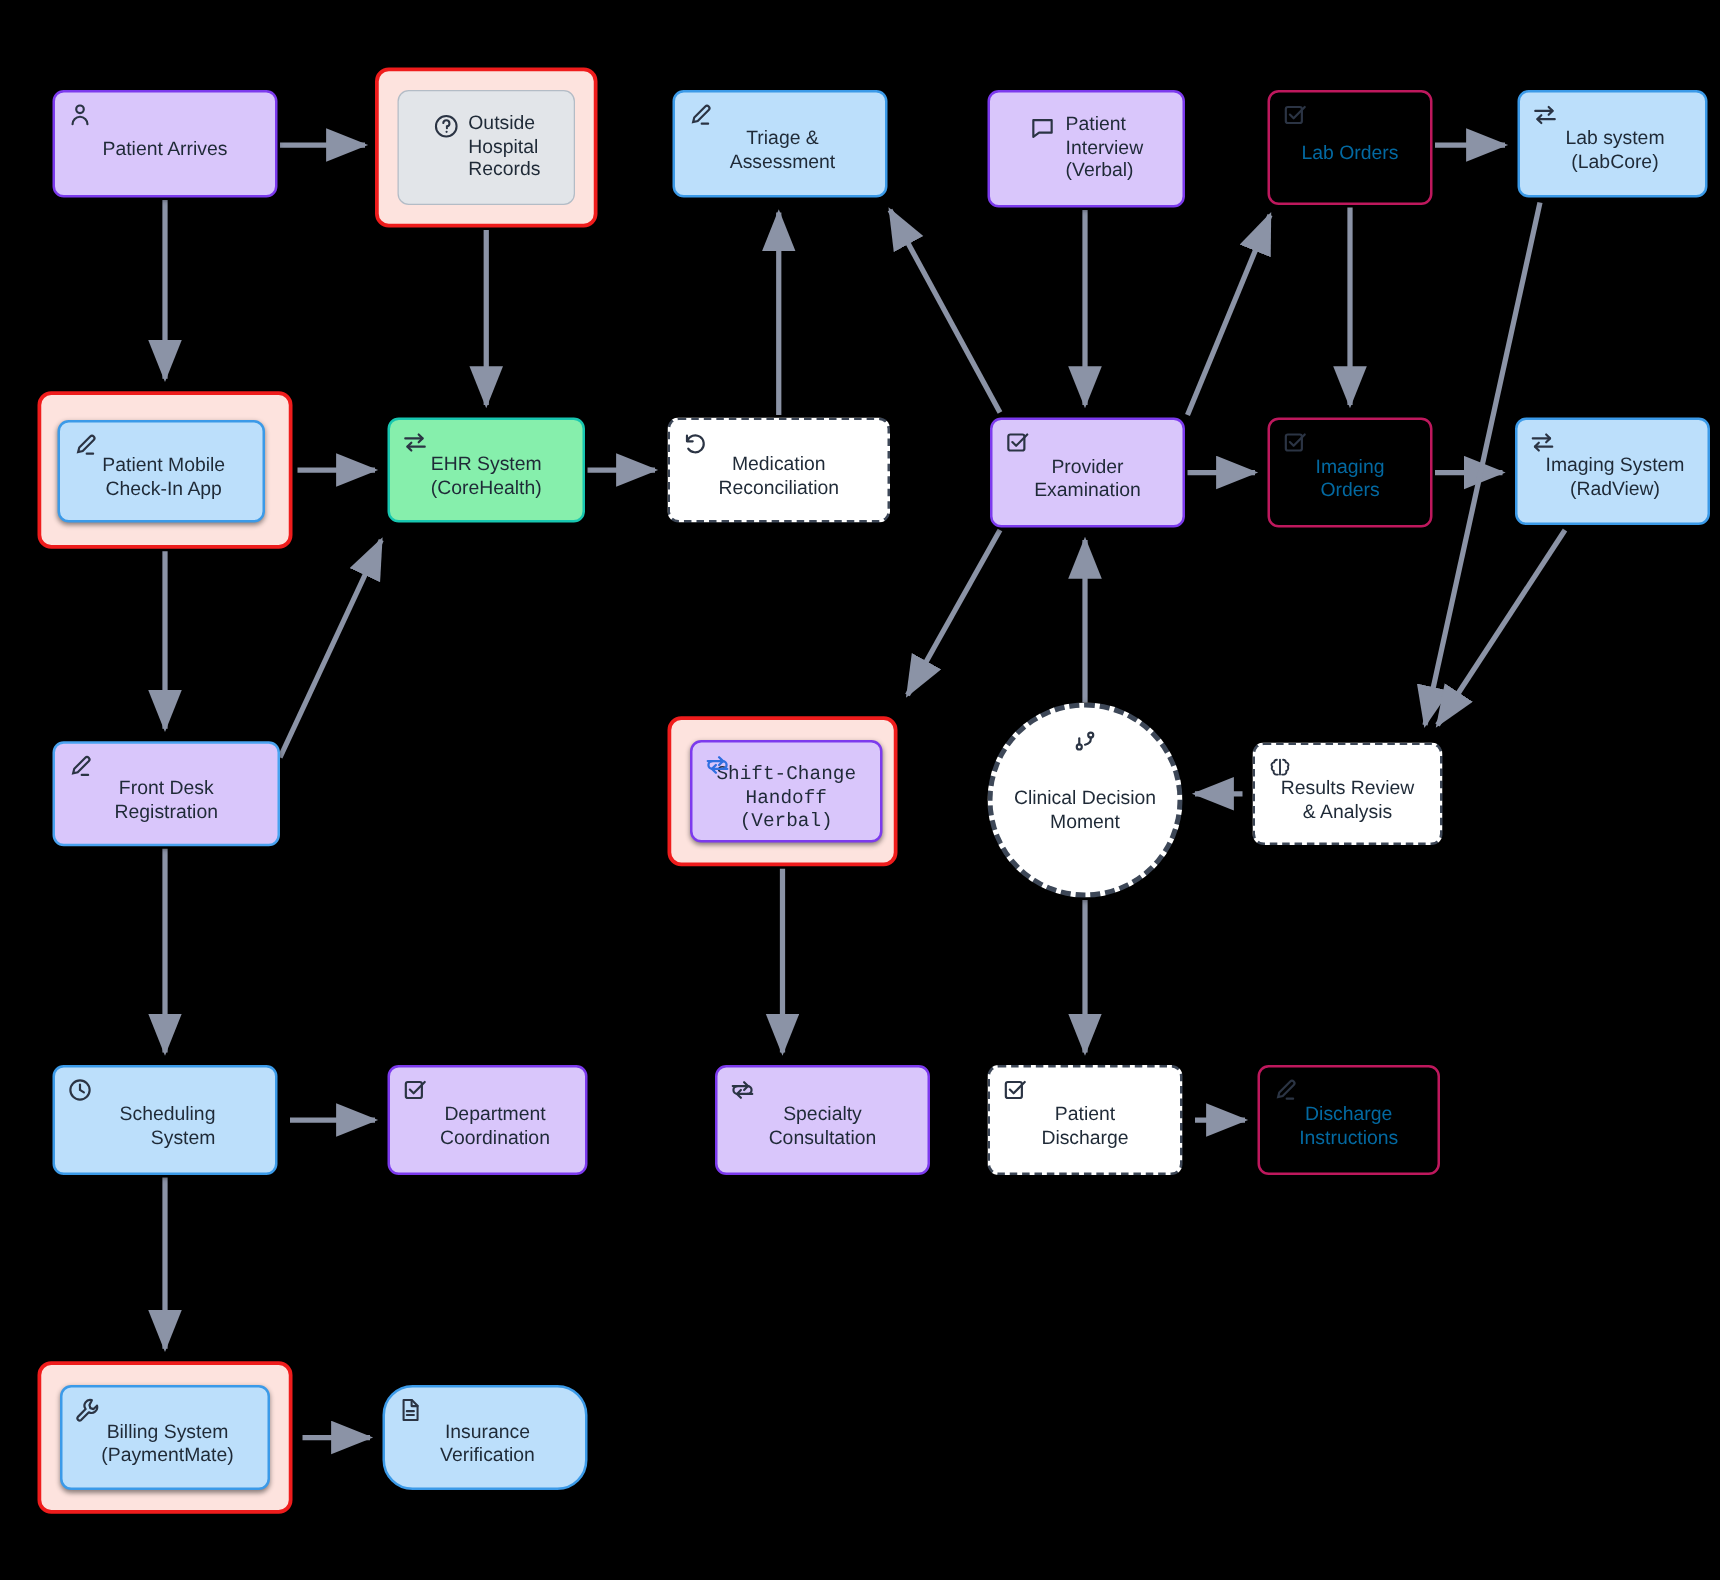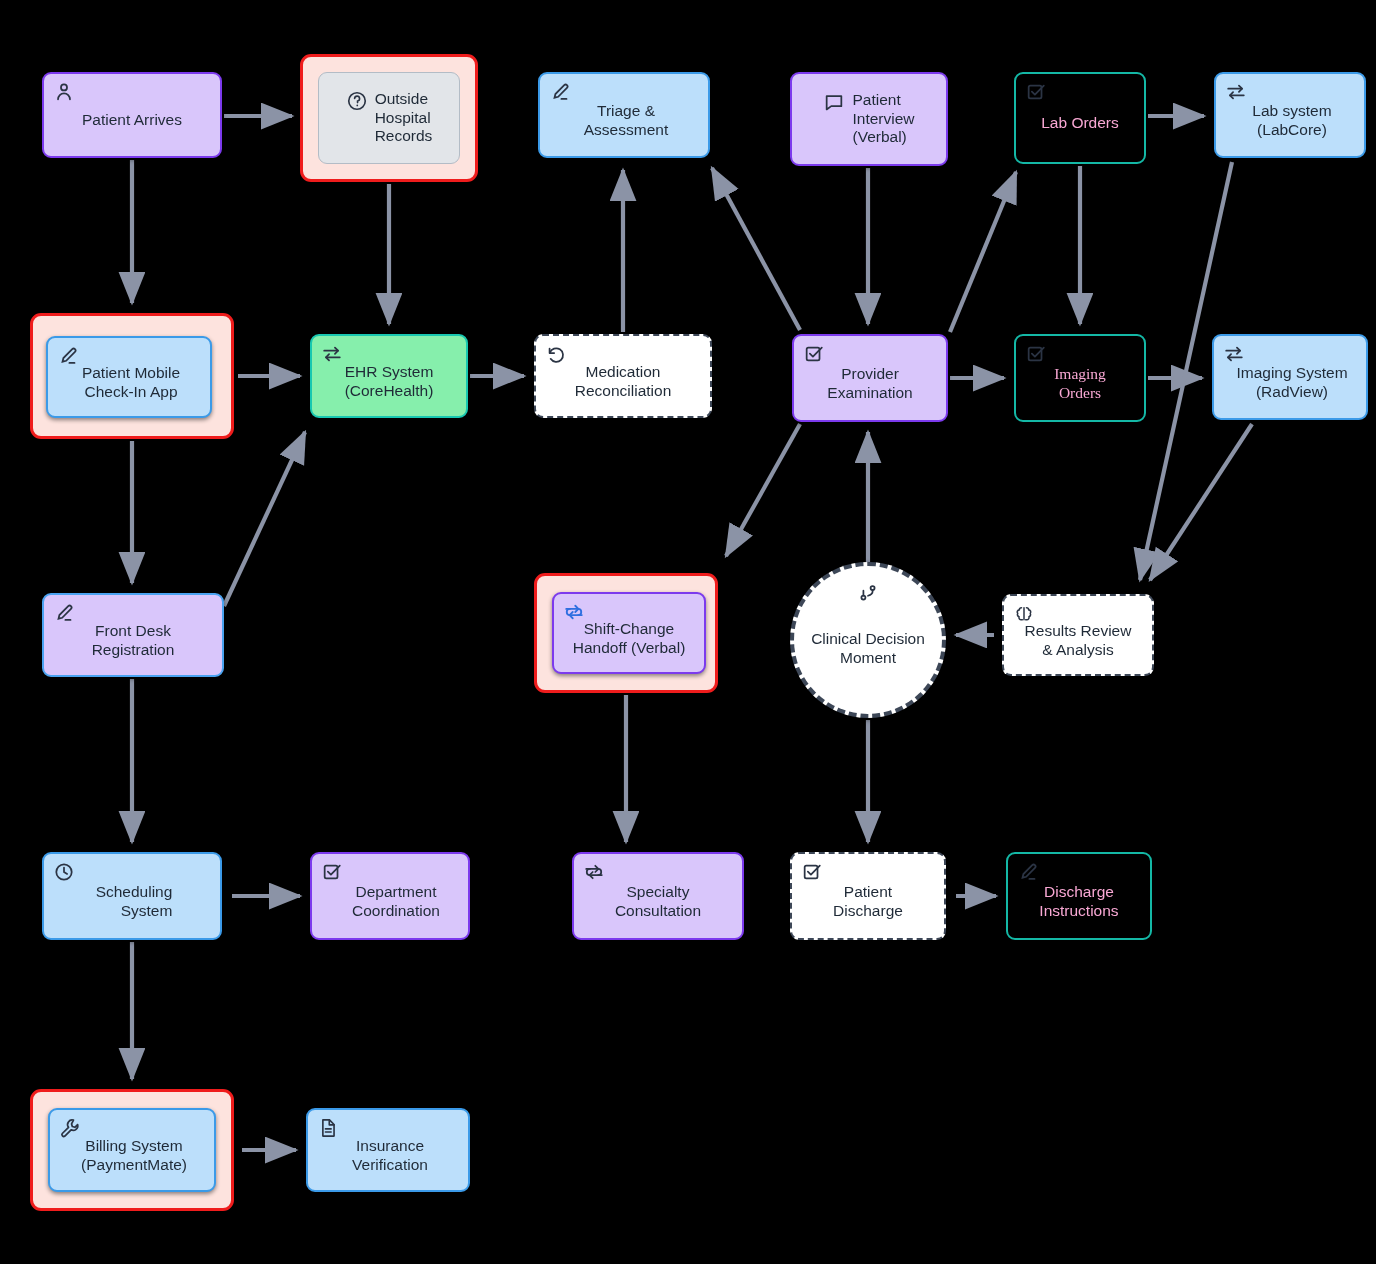--- a/index.html
+++ b/index.html
@@ -14,21 +14,21 @@
   .node .ico{position:absolute;left:9px;top:7px;z-index:3;width:22px;height:22px;}
   .node .ico svg{width:22px;height:22px;display:block;}
 
   
   .v-purple{background:#d9c6fb;border:2px solid #7c3aed;box-shadow:0 2px 4px rgba(0,0,0,.45);}
   .v-purple-blueborder{background:#d9c6fb;border:2px solid #4aa3f0;box-shadow:0 2px 4px rgba(0,0,0,.45);}
   .v-blue{background:#bcdffb;border:2px solid #3b9ae8;box-shadow:0 2px 4px rgba(0,0,0,.45);padding-left:12px;}
   .v-teal{background:#86efac;border:2px solid #18c7b0;box-shadow:0 2px 4px rgba(0,0,0,.45);}
   .v-gray{background:#e2e5e9;border:1.5px solid #b3bcc6;box-shadow:none;}
   .v-white-dashed{background:#fff;border:2.5px dashed #3d4757;box-shadow:0 2px 4px rgba(0,0,0,.45);}
-  .v-outline{background:transparent;border:2px solid #14b8a6;box-shadow:none;color:#f9a8d4;}
+  .v-outline{background:transparent;border:2px solid #be185d;box-shadow:none;color:#0369a1;}
 
   
   .wrap-red{position:absolute;box-sizing:border-box;background:#fde3de;
             border:3px solid #ef1c1c;border-radius:11px;}
 
   
   .v-circle{background:#fff;border:4px dashed #3d4757;border-radius:50%;
             box-shadow:0 2px 5px rgba(0,0,0,.5);}
   .v-circle .ico{left:50%;top:16px;transform:translateX(-50%);}
 </style>
@@ -183,21 +183,21 @@
         <span class="lbl" style="margin-top: 11px;">Provider
 Examination</span>
       </div>
       <div class="node v-outline" style="left: 1014px; top: 334px; width: 132px; height: 88px;">
         <span class="ico">
           <svg viewBox="0 0 24 24" fill="none" stroke="#2b3444" stroke-width="1.9" stroke-linecap="round" stroke-linejoin="round">
             <rect x="4" y="5" width="14" height="14" rx="1.8"></rect>
             <path d="M7.5 11.6l3.3 3.3L20.5 5"></path>
           </svg>
         </span>
-        <span class="lbl" style="margin-top: 11px; font-family: Liberation Serif, serif;">Imaging
+        <span class="lbl" style="margin-top: 11px;">Imaging
 Orders</span>
       </div>
       <div class="node v-blue" style="left: 1212px; top: 334px; width: 156px; height: 86px;">
         <span class="ico">
           <svg viewBox="0 0 24 24" fill="none" stroke="#2b3444" stroke-width="1.9" stroke-linecap="round" stroke-linejoin="round">
             <path d="M3.5 8.4h15"></path>
             <path d="M15.2 5l3.4 3.4-3.4 3.4"></path>
             <path d="M20.5 15.6h-15"></path>
             <path d="M8.8 12.2L5.4 15.6l3.4 3.4"></path>
           </svg>
@@ -209,21 +209,21 @@
         <span class="ico">
           <svg viewBox="0 0 24 24" fill="none" stroke="#2b3444" stroke-width="1.9" stroke-linecap="round">
             <path d="M16.6 4.6a2.1 2.1 0 0 1 3 3L10 17.2l-4 1 1-4z"></path>
             <path d="M13.5 19.6h5.6"></path>
           </svg>
         </span>
         <span class="lbl" style="margin-top: 11px;">Front Desk
 Registration</span>
       </div>
       <div class="wrap-red" style="left: 534px; top: 573px; width: 184px; height: 120px;"></div>
-      <div class="node v-purple" style="left: 552px; top: 592px; width: 154px; height: 82px;">
+      <div class="node v-purple" style="left: 552px; top: 592px; width: 154px; height: 82px; font-family: Liberation Mono, monospace;">
         <span class="ico">
           <svg viewBox="0 0 24 24" fill="none" stroke="#2f6fe0" stroke-width="2" stroke-linecap="round" stroke-linejoin="round">
             <path d="M3.5 8.6h13a3.4 3.4 0 0 1 0 6.8"></path>
             <path d="M13.4 5.2l3.4 3.4-3.4 3.4"></path>
             <path d="M20.5 15.4h-13a3.4 3.4 0 0 1 0-6.8"></path>
             <path d="M10.6 18.8L7.2 15.4l3.4-3.4"></path>
           </svg>
         </span>
         <span class="lbl" style="margin-top: 11px;">Shift-Change
 Handoff (Verbal)</span>
@@ -306,21 +306,21 @@
       <div class="wrap-red" style="left: 30px; top: 1089px; width: 204px; height: 122px;"></div>
       <div class="node v-blue" style="left: 48px; top: 1108px; width: 168px; height: 84px; align-items: center;">
         <span class="ico">
           <svg viewBox="0 0 24 24" fill="none" stroke="#2b3444" stroke-width="1.9" stroke-linecap="round" stroke-linejoin="round">
             <path d="M15.8 3.4a5 5 0 0 0-5.4 7.8L3.6 18a2 2 0 0 0 2.8 2.8l6.8-6.8a5 5 0 0 0 7.1-5.8l-3 3-2.8-.8-.8-2.8z"></path>
           </svg>
         </span>
         <span class="lbl" style="margin-top: 11px;">Billing System
 (PaymentMate)</span>
       </div>
-      <div class="node v-blue" style="left: 306px; top: 1108px; width: 164px; height: 84px;">
+      <div class="node v-blue" style="left: 306px; top: 1108px; width: 164px; height: 84px; border-radius: 24px;">
         <span class="ico">
           <svg viewBox="0 0 24 24" fill="none" stroke="#2b3444" stroke-width="1.8" stroke-linecap="round" stroke-linejoin="round">
             <path d="M6.4 3.2h7.2l5 5v12.6H6.4z"></path>
             <path d="M13.4 3.2v5.4h5.2"></path>
             <path d="M9.2 13h6.2M9.2 16.4h6.2"></path>
           </svg>
         </span>
         <span class="lbl" style="margin-top: 11px;">Insurance
 Verification</span>
       </div>

